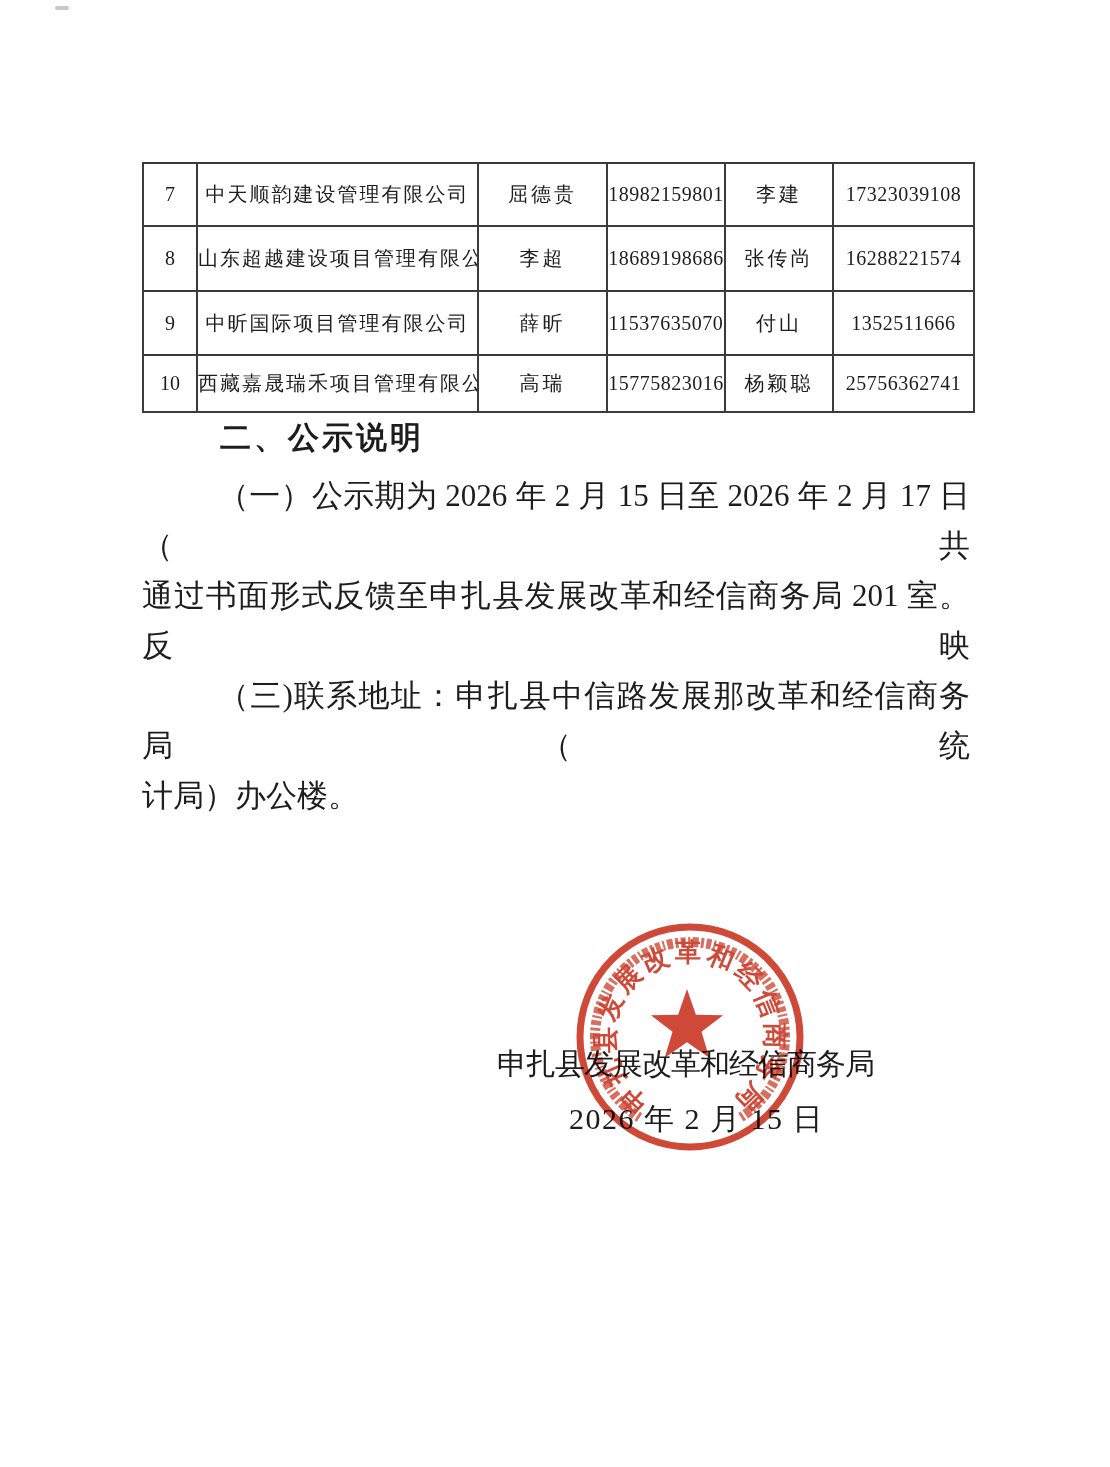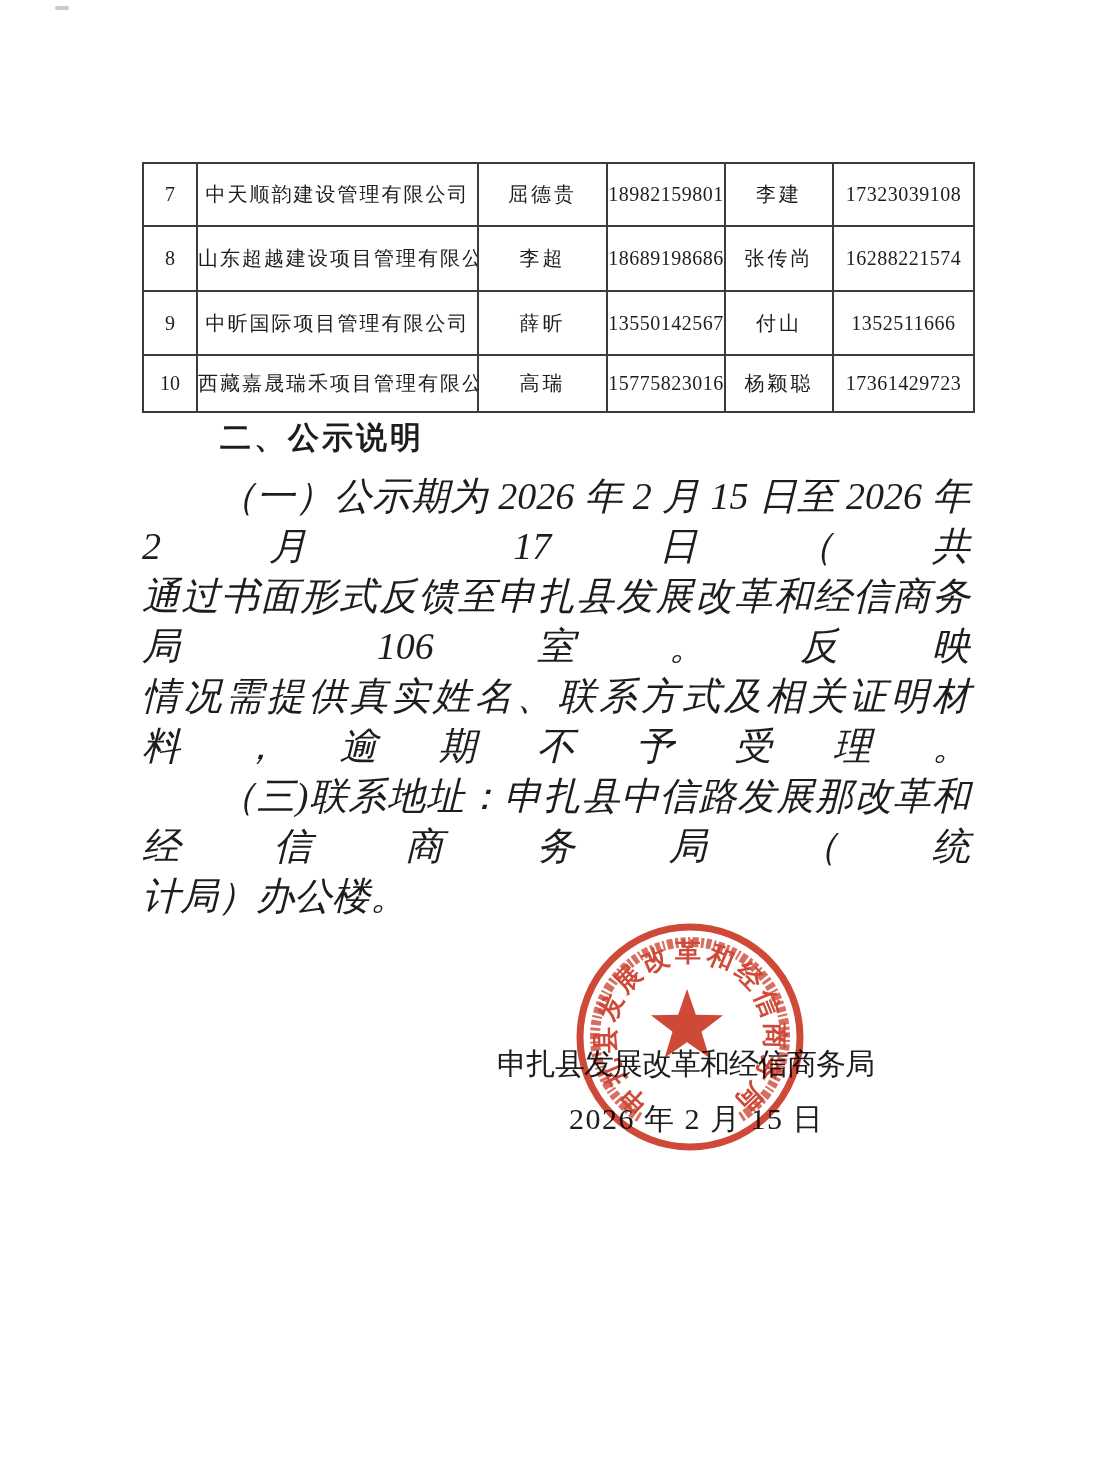--- a/index.html
+++ b/index.html
@@ -28,21 +28,21 @@
 
   
   .heading{
     position:absolute;left:142px;top:417px;margin:0;
     font-family:"Liberation Sans","DejaVu Sans",sans-serif;
     font-size:31px;font-weight:bold;letter-spacing:3px;
     padding-left:78px;
   }
   .bodytext{
     position:absolute;left:142px;top:471px;width:828px;
-    font-size:38px;line-height:50px;font-style:italic;
+    font-size:31px;line-height:50px;
   }
   .line{text-align:justify;}
   .line.just{text-align-last:justify;}
   .line.indent{text-indent:76px;}
 
   
   .sig-org{position:absolute;left:497px;top:1044px;font-size:30px;letter-spacing:-1px;}
   .sig-date{position:absolute;left:569px;top:1099px;font-size:30px;letter-spacing:1.5px;}
 
   
@@ -82,41 +82,40 @@
         <td class="cell-company">山东超越建设项目管理有限公司</td>
         <td class="cell-name">李超</td>
         <td class="cell-phone">18689198686</td>
         <td class="cell-name">张传尚</td>
         <td class="cell-phone">16288221574</td>
       </tr>
       <tr class="r3">
         <td class="cell-num">9</td>
         <td class="cell-company">中昕国际项目管理有限公司</td>
         <td class="cell-name">薛昕</td>
-        <td class="cell-phone">13550142567</td>
+        <td class="cell-phone">11537635070</td>
         <td class="cell-name">付山</td>
         <td class="cell-phone">1352511666</td>
       </tr>
       <tr class="r4">
         <td class="cell-num">10</td>
         <td class="cell-company">西藏嘉晟瑞禾项目管理有限公司</td>
         <td class="cell-name">高瑞</td>
         <td class="cell-phone">15775823016</td>
         <td class="cell-name">杨颖聪</td>
-        <td class="cell-phone">17361429723</td>
+        <td class="cell-phone">25756362741</td>
       </tr>
     </tbody>
   </table>
 
   <h2 class="heading">二、公示说明</h2>
 
   <div class="bodytext">
     <div class="line indent just">（一）公示期为 2026 年 2 月 15 日至 2026 年 2 月 17 日（共</div>
-    <div class="line just">通过书面形式反馈至申扎县发展改革和经信商务局 106 室。反映</div>
-    <div class="line just">情况需提供真实姓名、联系方式及相关证明材料，逾期不予受理。</div>
+    <div class="line just">通过书面形式反馈至申扎县发展改革和经信商务局 201 室。反映</div>
     <div class="line indent just">（三)联系地址：申扎县中信路发展那改革和经信商务局（统</div>
     <div class="line">计局）办公楼。</div>
   </div>
 
   <div class="sig-org">申扎县发展改革和经信商务局</div>
   <div class="sig-date">2026 年 2 月 15 日</div>
 
   <svg class="seal" viewBox="0 0 300 300" aria-hidden="true">
 
     <circle cx="150" cy="150" r="110" fill="none" stroke-width="7" stroke="#cb3927"></circle>

